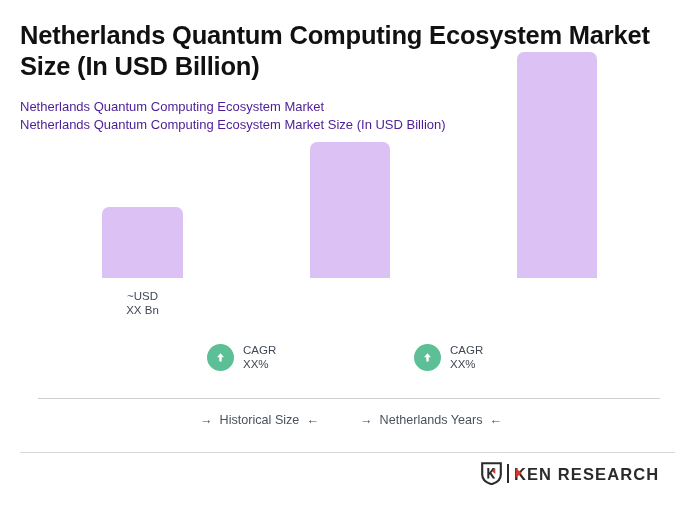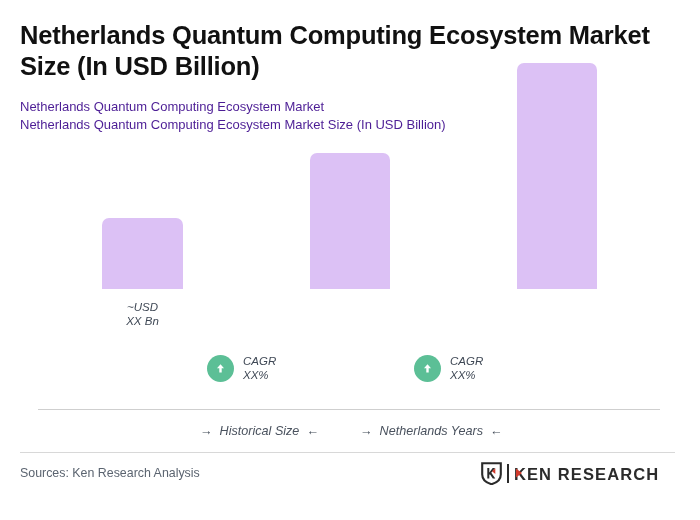--- a/index.html
+++ b/index.html
@@ -43,24 +43,23 @@
   .subtitle {
     font-size: 13px;
     line-height: 18px;
     color: #4c1d95;
   }
 
   
   .plot {
     position: absolute;
     left: 0;
-    top: 16px;
+    top: 5px;
     width: 700px;
     height: 400px;
-    font-style: italic;
   }
 
   .baseline {
     position: absolute;
     left: 38px;
     top: 393px;
     width: 622px;
     height: 1px;
     background: #cfcfcf;
   }
@@ -216,21 +215,20 @@
         <span class="arr">→</span>
         <span>Netherlands Years</span>
         <span class="arr">←</span>
       </div>
     </div>
 
   </div>
 
   <div class="footer-divider"></div>
 
-  <div class="sources">Sources: Ken Research Analysis</div>
 
   <div class="logo">
     <svg class="logo-shield" width="21" height="23" viewBox="0 0 21 23" aria-hidden="true">
       <path d="M1.2 1.2 H19.8 V12.5 C19.8 17.6 15.6 20.8 10.5 22.2 C5.4 20.8 1.2 17.6 1.2 12.5 Z" fill="none" stroke="#2b2b2b" stroke-width="2.1"></path>
       <path d="M6.3 6.0 H8.3 V10.4 L11.7 6.0 H14.1 L10.3 10.8 L14.3 16.6 H11.8 L8.9 12.2 L8.3 12.9 V16.6 H6.3 Z" fill="#2b2b2b"></path>
       <path d="M14.3 6.3 L14.3 12.0 L11.0 9.2 Z" fill="#d03a2c"></path>
     </svg>
     <span class="logo-bar"></span>
     <svg class="logo-word" width="152" height="20" viewBox="0 0 152 20" aria-hidden="true">
       <text x="0" y="15.5" font-family="'Liberation Sans', sans-serif" font-size="16.5" font-weight="bold" letter-spacing="1.1" fill="#2b2b2b">KEN RESEARCH</text>

